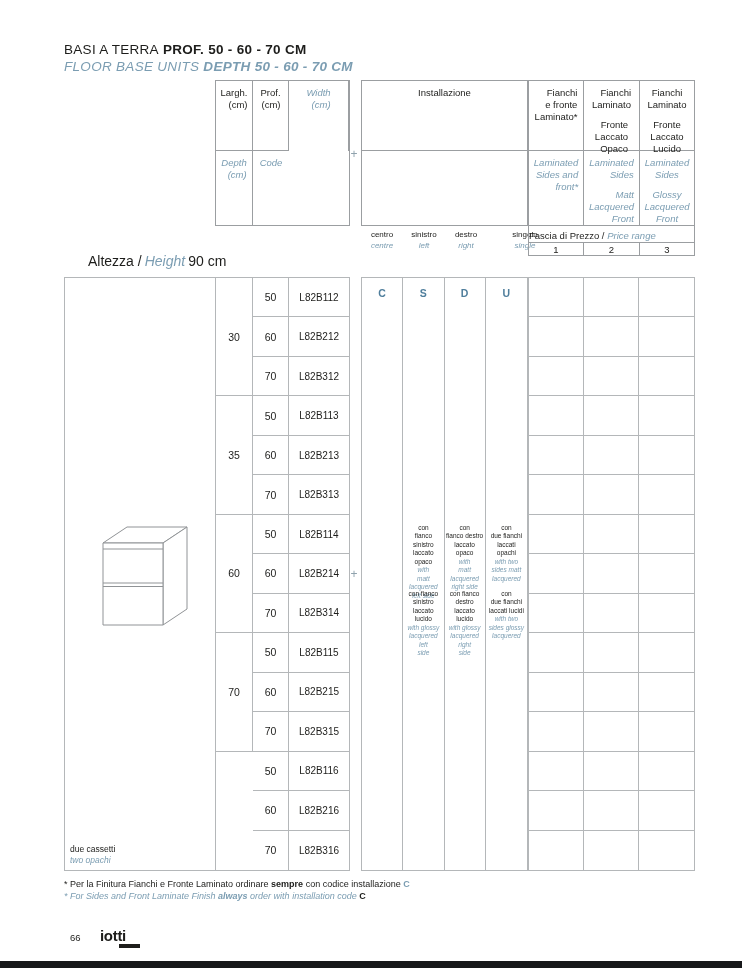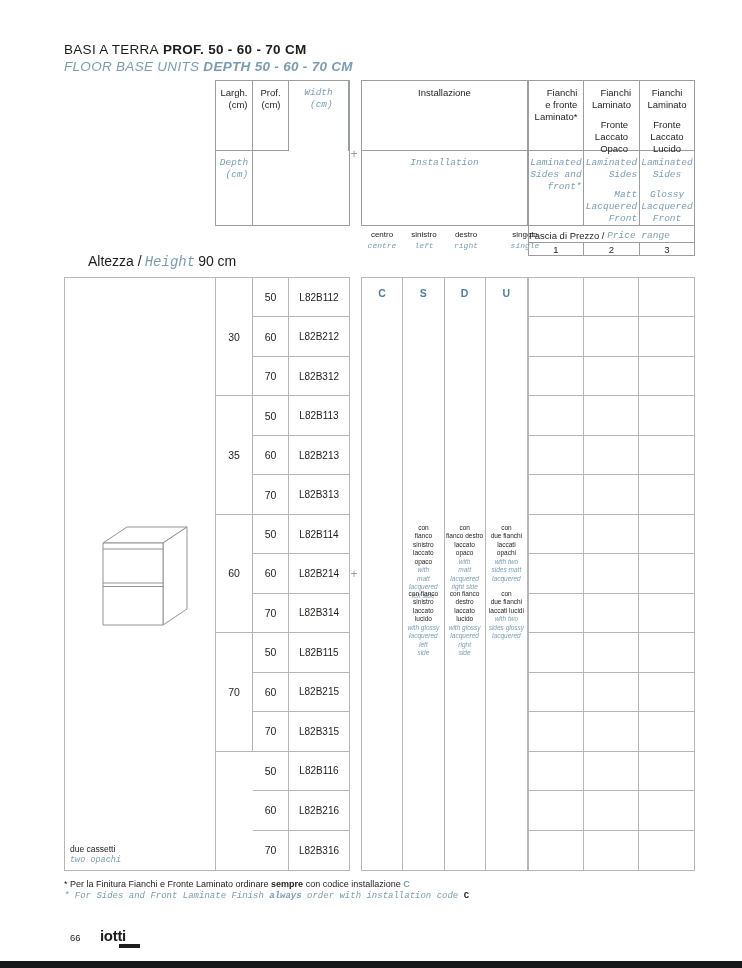--- a/index.html
+++ b/index.html
@@ -2,21 +2,21 @@
 <html style="--accent: #7b9db2; --letter: #4f7e9c; --text: #1d1d1b; --hb: #9b9ea1; --gb: #b4b7b9; --plus: #8fa2ad; --draw: #909396;"><head>
 <meta charset="utf-8">
 <style>
   :root{
     --accent:#7b9db2; --letter:#4f7e9c; --text:#1d1d1b;
     --hb:#9b9ea1; --gb:#b4b7b9; --plus:#8fa2ad; --draw:#909396;
   }
   html,body{margin:0;padding:0;background:#fff;}
   body{width:742px;height:968px;position:relative;font-family:"Liberation Sans",sans-serif;color:var(--text);overflow:hidden;}
   .abs{position:absolute;box-sizing:border-box;}
-  .en{color:var(--accent);font-style:italic;font-family:Liberation Mono, monospace;}
+  .en{color:var(--accent);font-style:italic;}
   .pre{white-space:pre-line;}
   .hdr{position:absolute;box-sizing:border-box;border:1px solid var(--hb);display:grid;}
   .hc{box-sizing:border-box;display:flex;flex-direction:column;align-items:center;padding-top:6px;text-align:center;font-size:9.5px;line-height:1.25;}
   .hc .gap2{margin-top:8px;}
   .hc div:empty{display:none;}
   .br{border-right:1px solid var(--hb);text-align:right;}
   .bb{border-bottom:1px solid var(--hb);}
   .gbr{border-right:1px solid var(--gb);}
   .gbb{border-bottom:1px solid var(--gb);}
   .grid-table{position:absolute;box-sizing:border-box;border:1px solid var(--gb);display:grid;}
@@ -50,27 +50,27 @@
 
 <div class="hdr" style="left:215px;top:80px;width:135px;height:146px;grid-template-columns:37px 36px auto;grid-template-rows:70px auto;">
   <div class="hc br bb pre">Largh.
 (cm)</div>
   <div class="hc br bb pre">Prof.
 (cm)</div>
   <div class="hc br en pre">Width
 (cm)</div>
   <div class="hc br en pre">Depth
 (cm)</div>
+  <div class="hc en">Code</div>
 </div>
 
 <div class="plus" style="left:347px;top:147px;">+</div>
 
 <div class="hdr" style="left:361px;top:80px;width:167px;height:146px;grid-template-rows:70px auto;">
   <div class="hc bb">Installazione</div>
-  <div class="hc en">Installation</div>
 </div>
 
 <div class="hdr" style="left:528px;top:80px;width:167px;height:146px;grid-template-columns:55px 56px auto;grid-template-rows:70px auto;">
   <div class="hc br bb">
     <div class="pre">Fianchi
 e fronte
 Laminato*</div>
   </div>
   <div class="hc br bb">
     <div class="pre">Fianchi

